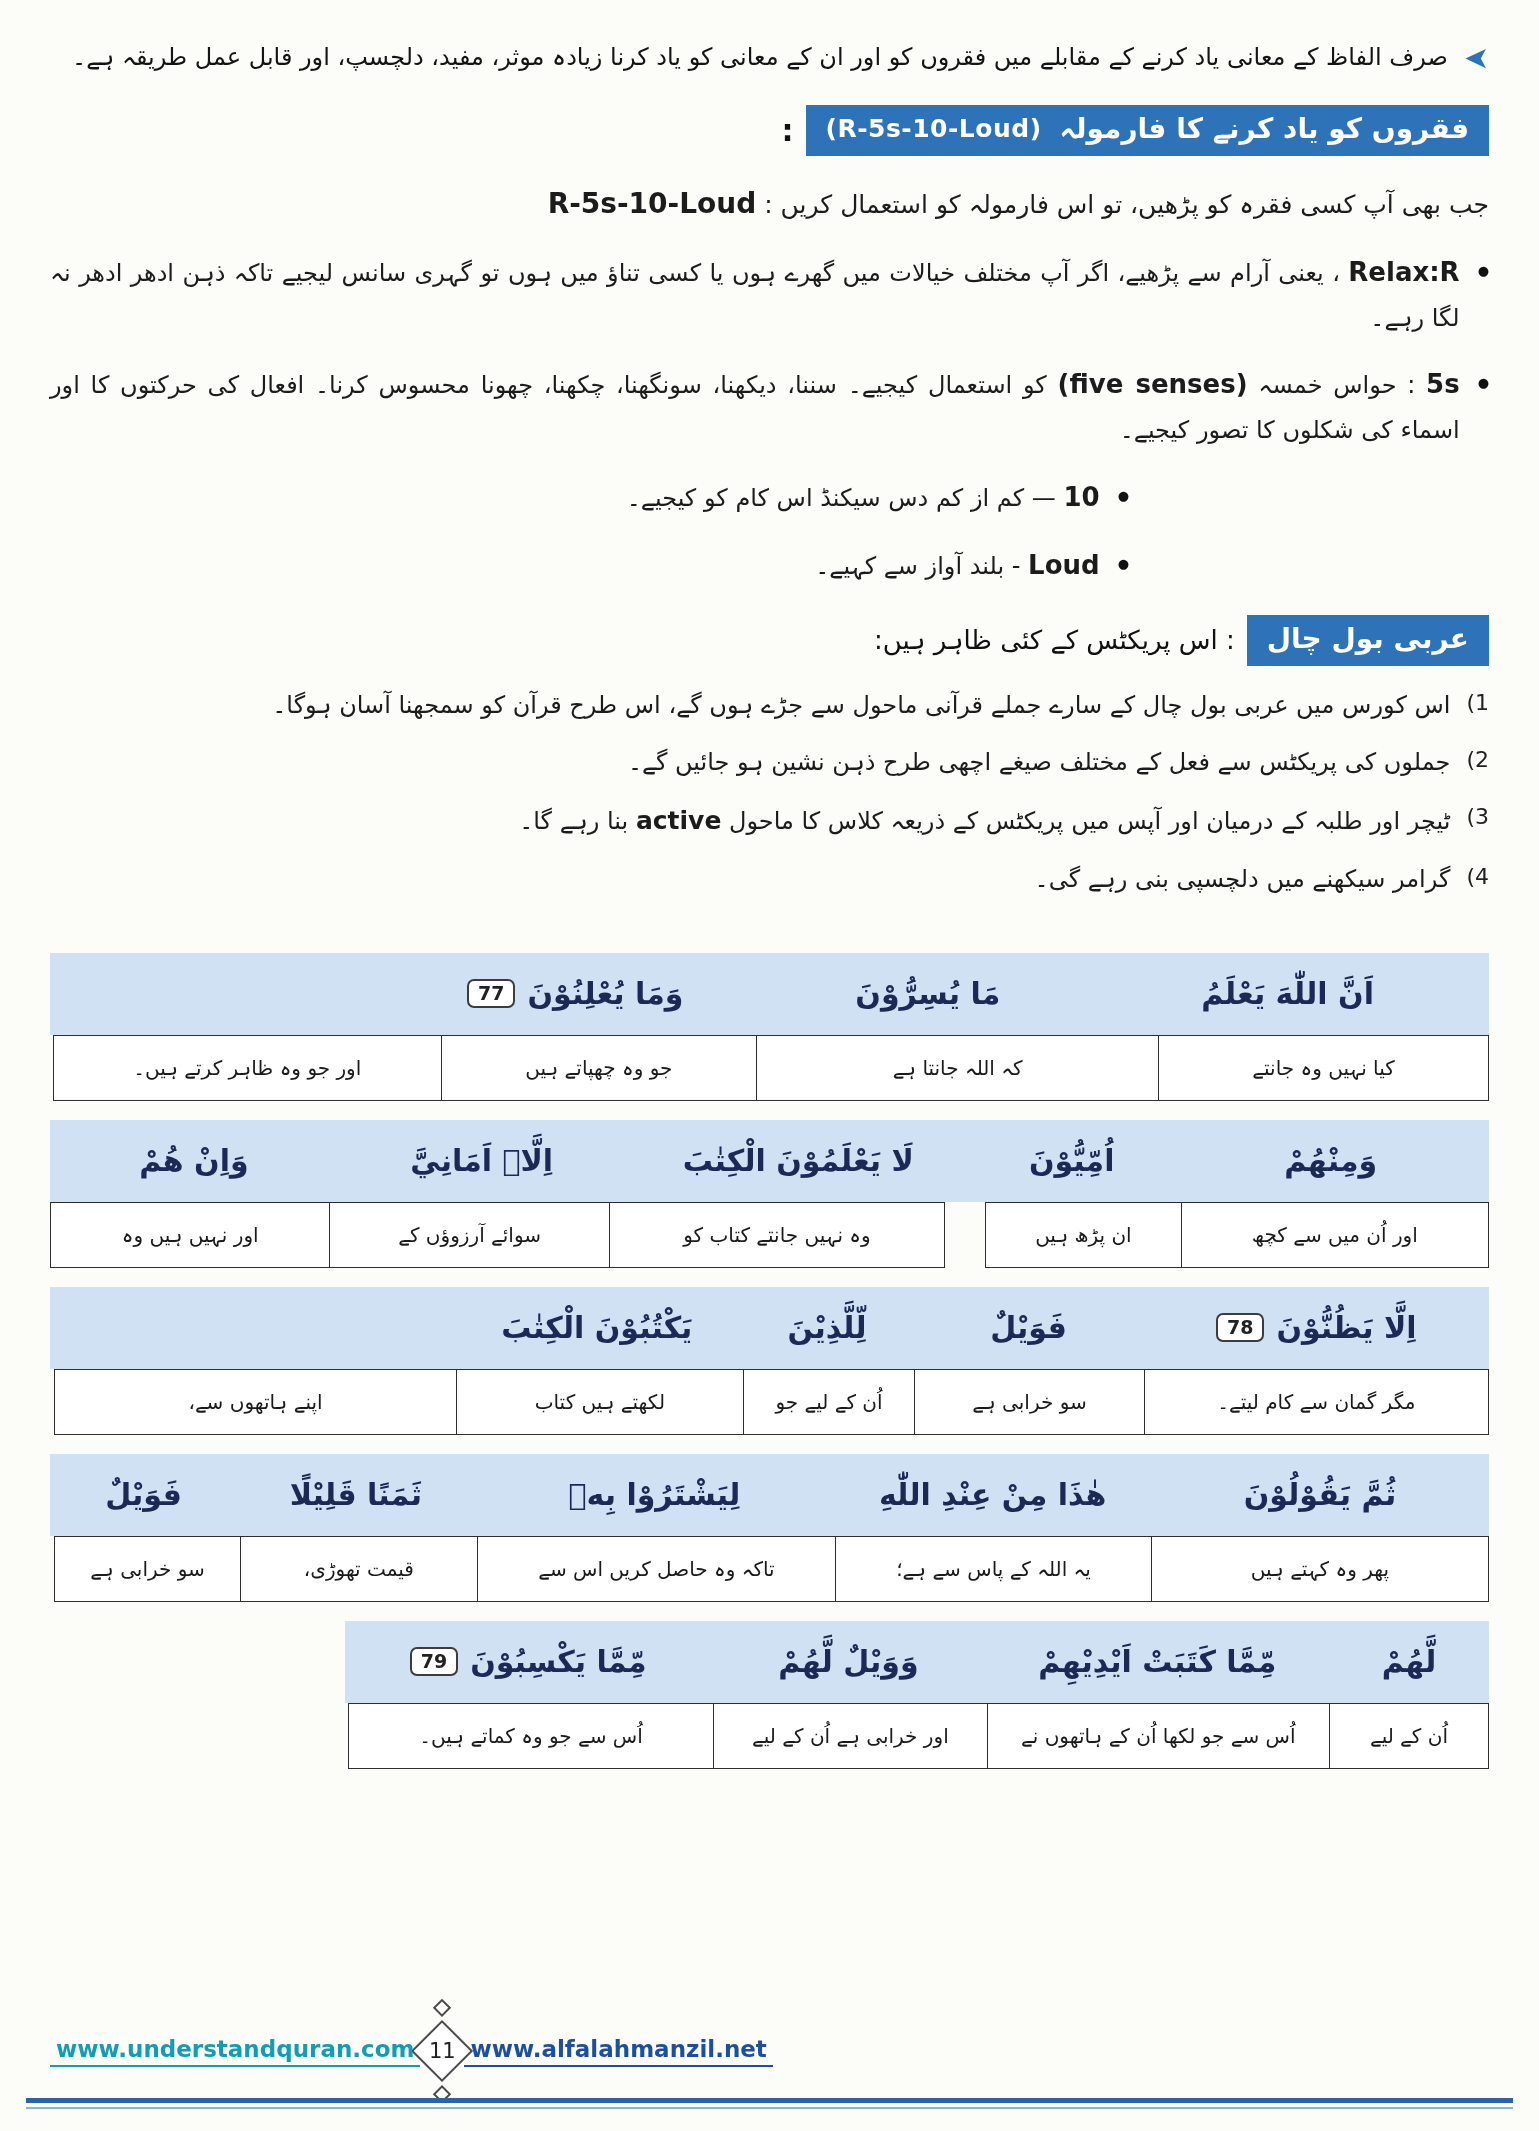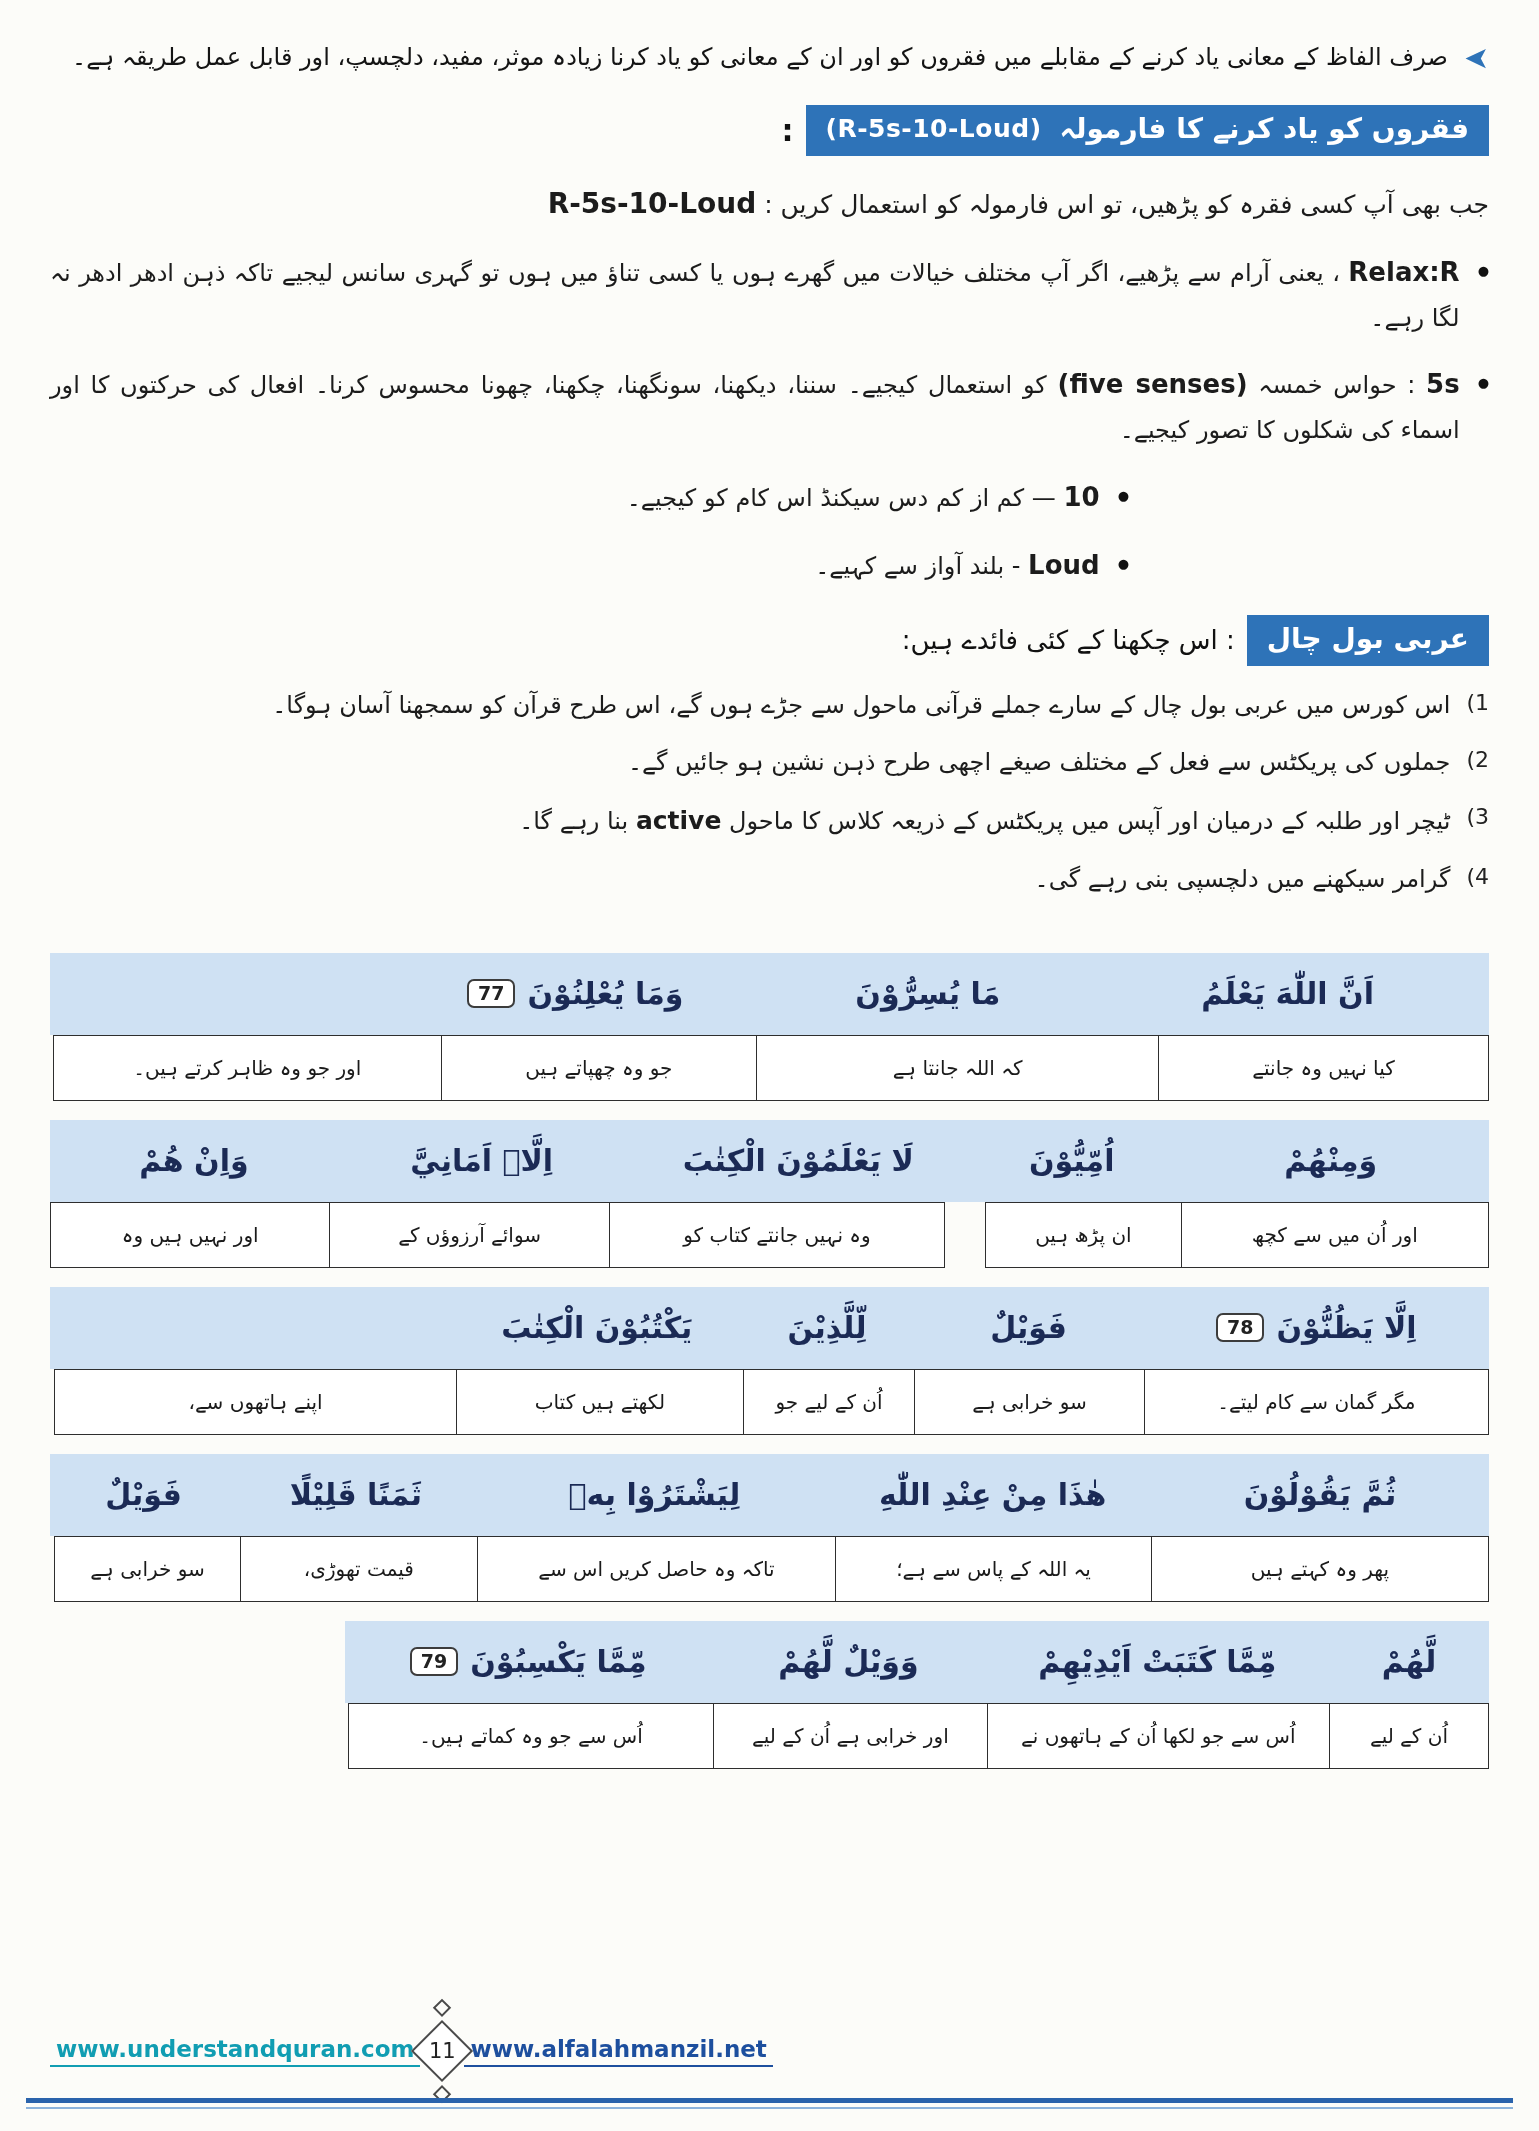--- a/index.html
+++ b/index.html
@@ -174,21 +174,21 @@
     <p>
       <span class="latin-bold" dir="ltr">Loud</span>
       <span>- بلند آواز سے کہیے۔</span>
     </p>
   </div>
 
   <div class="heading-row">
     <div class="blue-box">
       <span class="bb-urdu">عربی بول چال</span>
     </div>
-    <span class="lead">: اس چکھنا کے کئی فائدے ہیں:</span>
+    <span class="lead">: اس پریکٹس کے کئی ظاہر ہیں:</span>
   </div>
 
   <div class="benefits">
     <div class="benefit">
       <span class="bnum">1)</span>
       <p class="btext">اس کورس میں عربی بول چال کے سارے جملے قرآنی ماحول سے جڑے ہوں گے، اس طرح قرآن کو سمجھنا آسان ہوگا۔</p>
     </div>
     <div class="benefit">
       <span class="bnum">2)</span>
       <p class="btext">جملوں کی پریکٹس سے فعل کے مختلف صیغے اچھی طرح ذہن نشین ہو جائیں گے۔</p>

